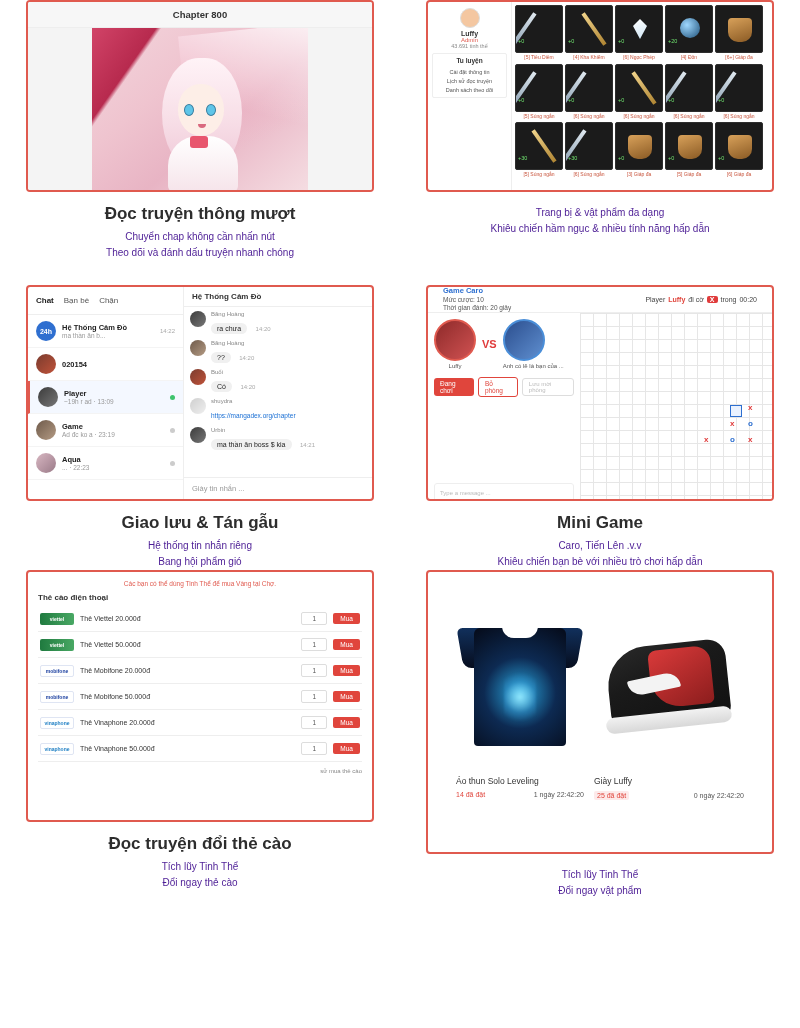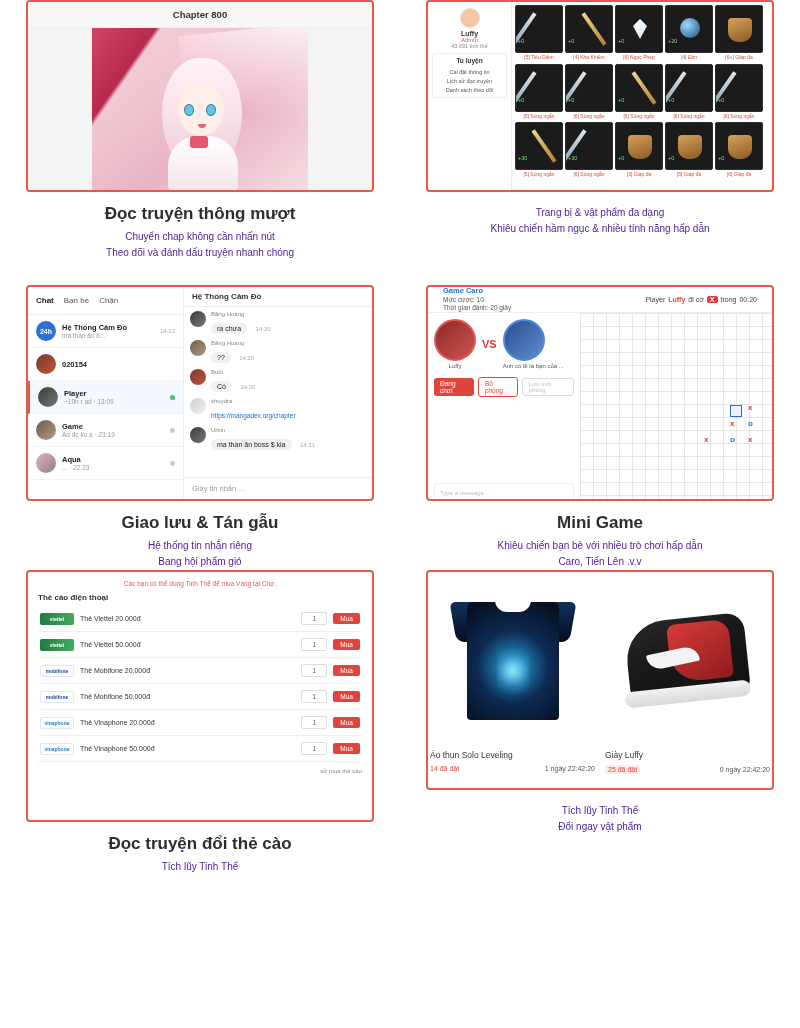--- a/index.html
+++ b/index.html
@@ -254,21 +254,21 @@
     width: 26px; height: 13px; border: 1px solid #ddd; border-radius: 2px;
     font-size: 6.5px; display: flex; align-items: center; justify-content: center; color:#555;
   }
   .buy {
     background: #e0453c; color: #fff; font-size: 6.5px; border-radius: 2px;
     padding: 2px 7px;
   }
   .p5-foot { text-align: right; font-size: 6px; color: #888; margin-top: 6px; }
 
   
-  .p6 { width: 348px; height: 220px; padding: 2px; display: flex; gap: 10px; }
+  .p6 { width: 348px; height: 284px; padding: 28px; display: flex; gap: 10px; }
   .prod { flex: 1; display: flex; flex-direction: column; }
   .prod-img {
     height: 168px; display: flex; align-items: center; justify-content: center; overflow: hidden;
   }
   .tshirt { width: 120px; height: 140px; position: relative; }
   .tshirt-b {
     position: absolute; left: 14px; top: 14px; width: 92px; height: 118px;
     background: radial-gradient(circle at 50% 55%, #2aa8e0 0%, #0d2a52 45%, #050a18 100%);
     border-radius: 6px 6px 4px 4px;
   }
@@ -600,22 +600,22 @@
           <span class="mark x" style="left:150px;top:106px">x</span>
           <span class="mark o" style="left:168px;top:106px">o</span>
           <span class="mark x" style="left:124px;top:122px">x</span>
           <span class="mark o" style="left:150px;top:122px">o</span>
           <span class="mark x" style="left:168px;top:122px">x</span>
         </div>
       </div>
     </div>
     <div class="caption">
       <h3>Mini Game</h3>
+      <p>Caro, Tiến Lên .v.v</p>
       <p>Khiêu chiến bạn bè với nhiều trò chơi hấp dẫn</p>
-      <p>Caro, Tiến Lên .v.v</p>
     </div>
   </div>
 
   <div class="cell">
     <div class="frame p5">
       <div class="p5-note">Các bạn có thể dùng Tinh Thể để mua Vàng tại Chợ.</div>
       <div class="p5-title">Thẻ cào điện thoại</div>
 
       <div class="prow">
         <span class="logo viettel">viettel</span>
@@ -652,20 +652,21 @@
         <span class="pname">Thẻ Vinaphone 50.000đ</span>
         <span class="qty">1</span>
         <span class="buy">Mua</span>
       </div>
 
       <div class="p5-foot">sử mua thẻ cào</div>
     </div>
     <div class="caption">
       <h3>Đọc truyện đổi thẻ cào</h3>
       <p>Tích lũy Tinh Thể</p>
+      <p>Đổi ngay thẻ cào</p>
     </div>
   </div>
 
   <div class="cell">
     <div class="frame p6">
       <div class="prod">
         <div class="prod-img">
           <div class="tshirt">
             <div class="tshirt-s1"></div>
               <div class="tshirt-s2"></div>

